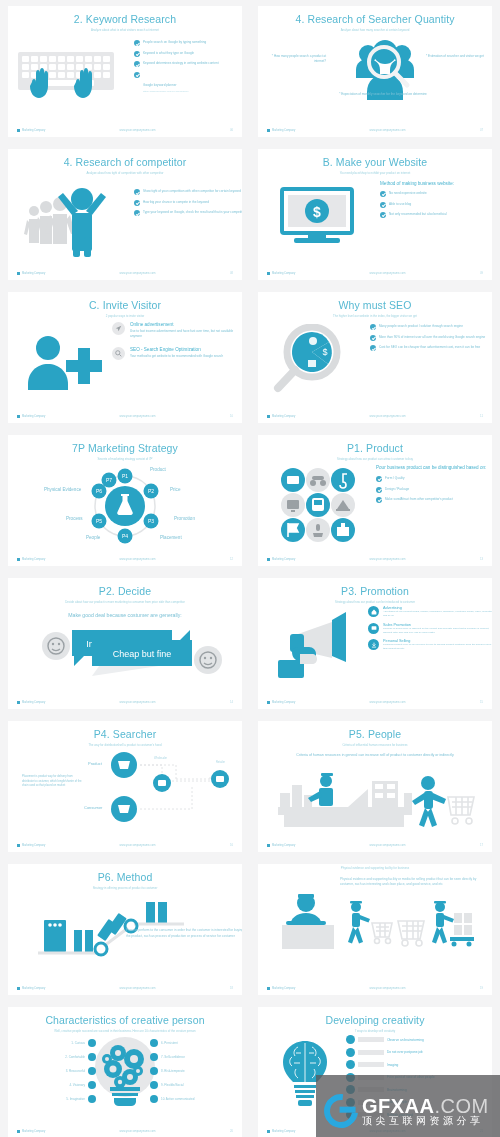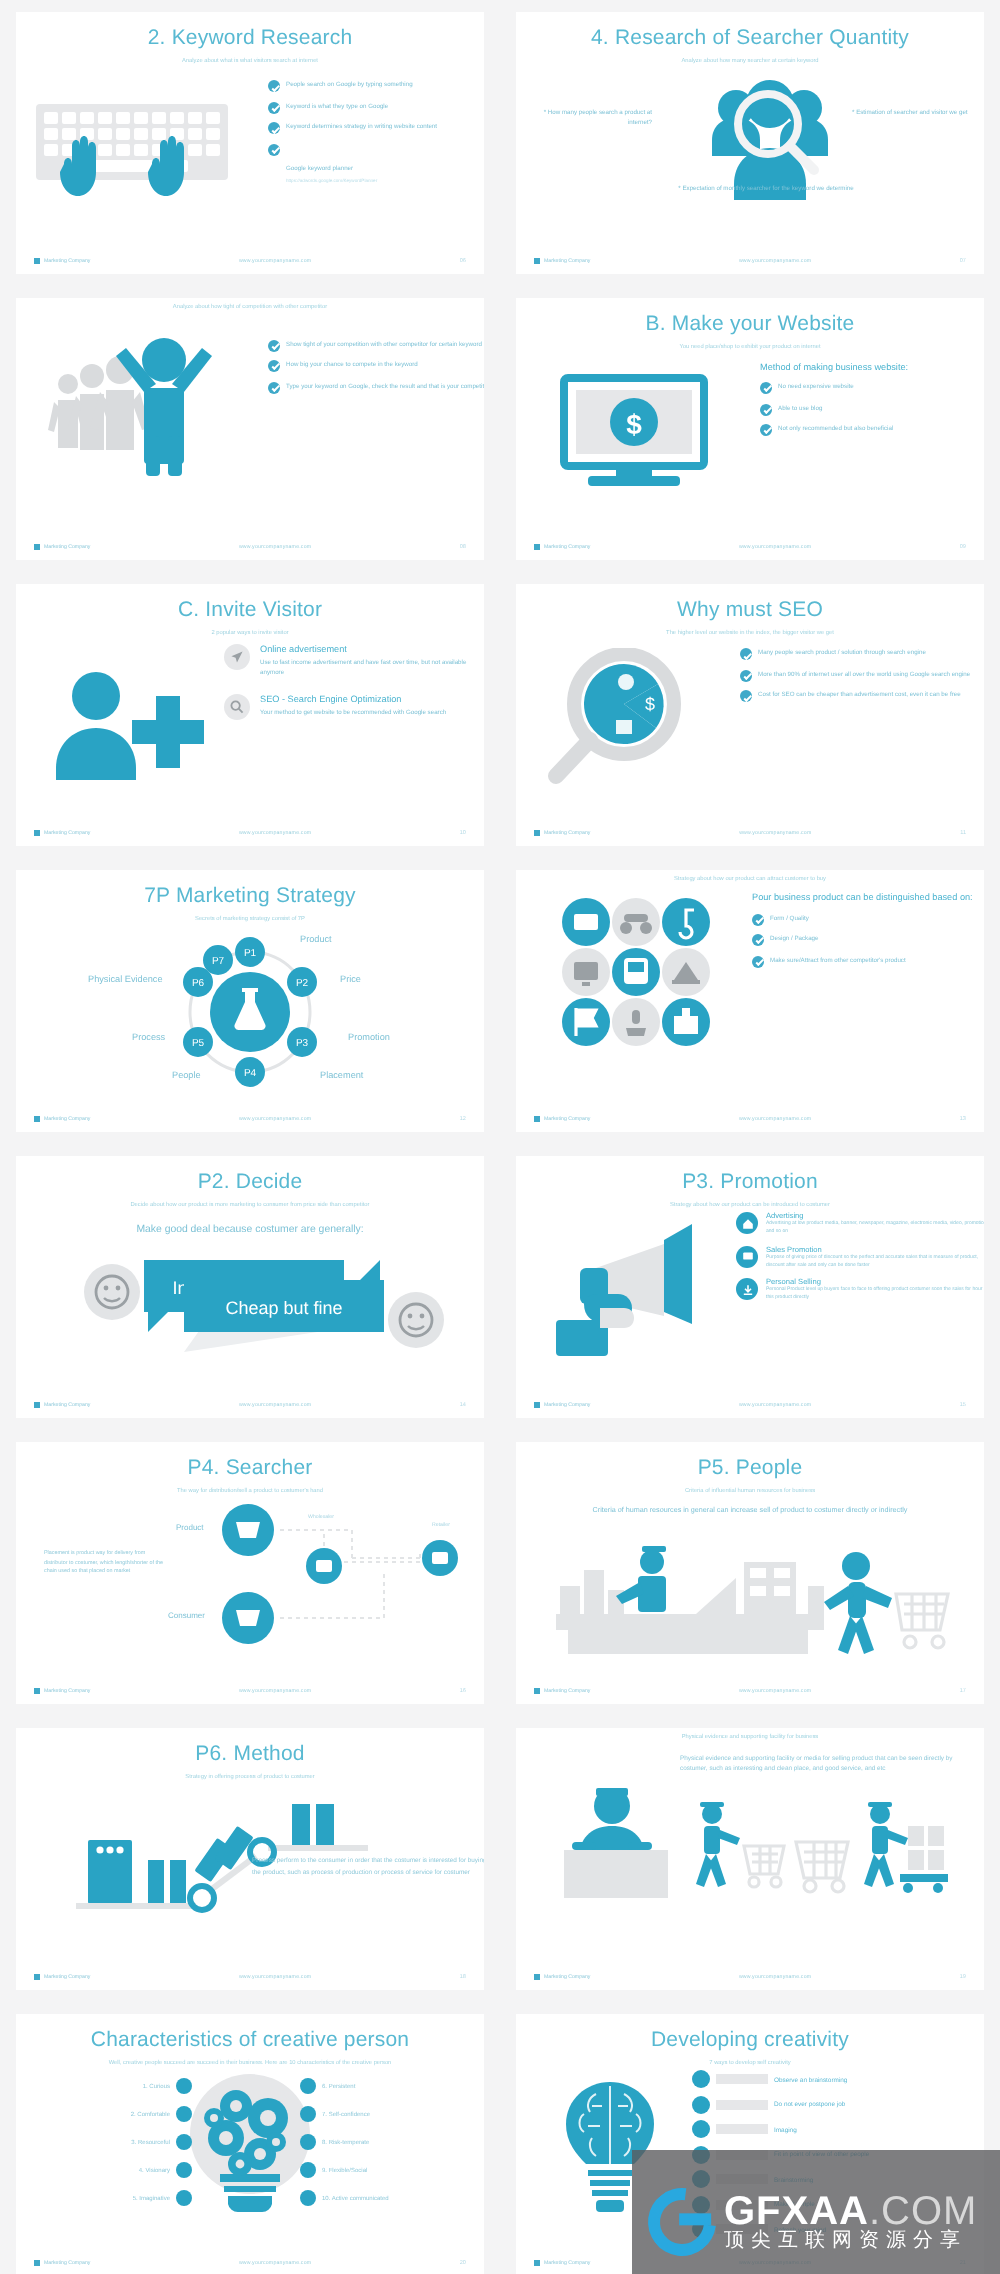--- a/index.html
+++ b/index.html
@@ -205,20 +205,21 @@
             <span class="f-txt">Marketing Company</span>
           </span>
         <span class="f-mid">www.yourcompanyname.com</span>
         <span class="f-pg">07</span>
       </div>
     </div>
   </div>
 
   <div class="slide">
     <div class="slide-inner">
+      <div class="s-title">4. Research of competitor</div>
       <div class="s-sub">Analyze about how tight of competition with other competitor</div>
       <div class="s-body">
         <svg width="96" height="72" viewBox="0 0 96 72" style="position:absolute;left:12px;top:10px">
           <g fill="#d9dbdd">
             <circle cx="14" cy="26" r="5"></circle>
               <path d="M9 34h10v24H9z"></path>
               <path d="M7 35l-3 14 3 1 3-12z"></path>
               <path d="M21 35l3 14-3 1-3-12z"></path>
             <circle cx="26" cy="22" r="6"></circle>
               <path d="M20 31h12v28H20z"></path>
@@ -436,20 +437,21 @@
             <span class="f-txt">Marketing Company</span>
           </span>
         <span class="f-mid">www.yourcompanyname.com</span>
         <span class="f-pg">12</span>
       </div>
     </div>
   </div>
 
   <div class="slide">
     <div class="slide-inner">
+      <div class="s-title">P1. Product</div>
       <div class="s-sub">Strategy about how our product can attract customer to buy</div>
       <div class="s-body">
         <svg width="76" height="76" viewBox="0 0 76 76" style="position:absolute;left:22px;top:6px">
           <g>
             <circle cx="13" cy="13" r="12" fill="#29a3c4"></circle>
               <rect x="7" y="9" width="12" height="8" rx="1" fill="#fff"></rect>
             <circle cx="38" cy="13" r="12" fill="#e2e4e6"></circle>
               <circle cx="33" cy="16" r="3" fill="#9aa0a4"></circle>
               <circle cx="43" cy="16" r="3" fill="#9aa0a4"></circle>
               <rect x="32" y="9" width="12" height="4" rx="2" fill="#9aa0a4"></rect>

